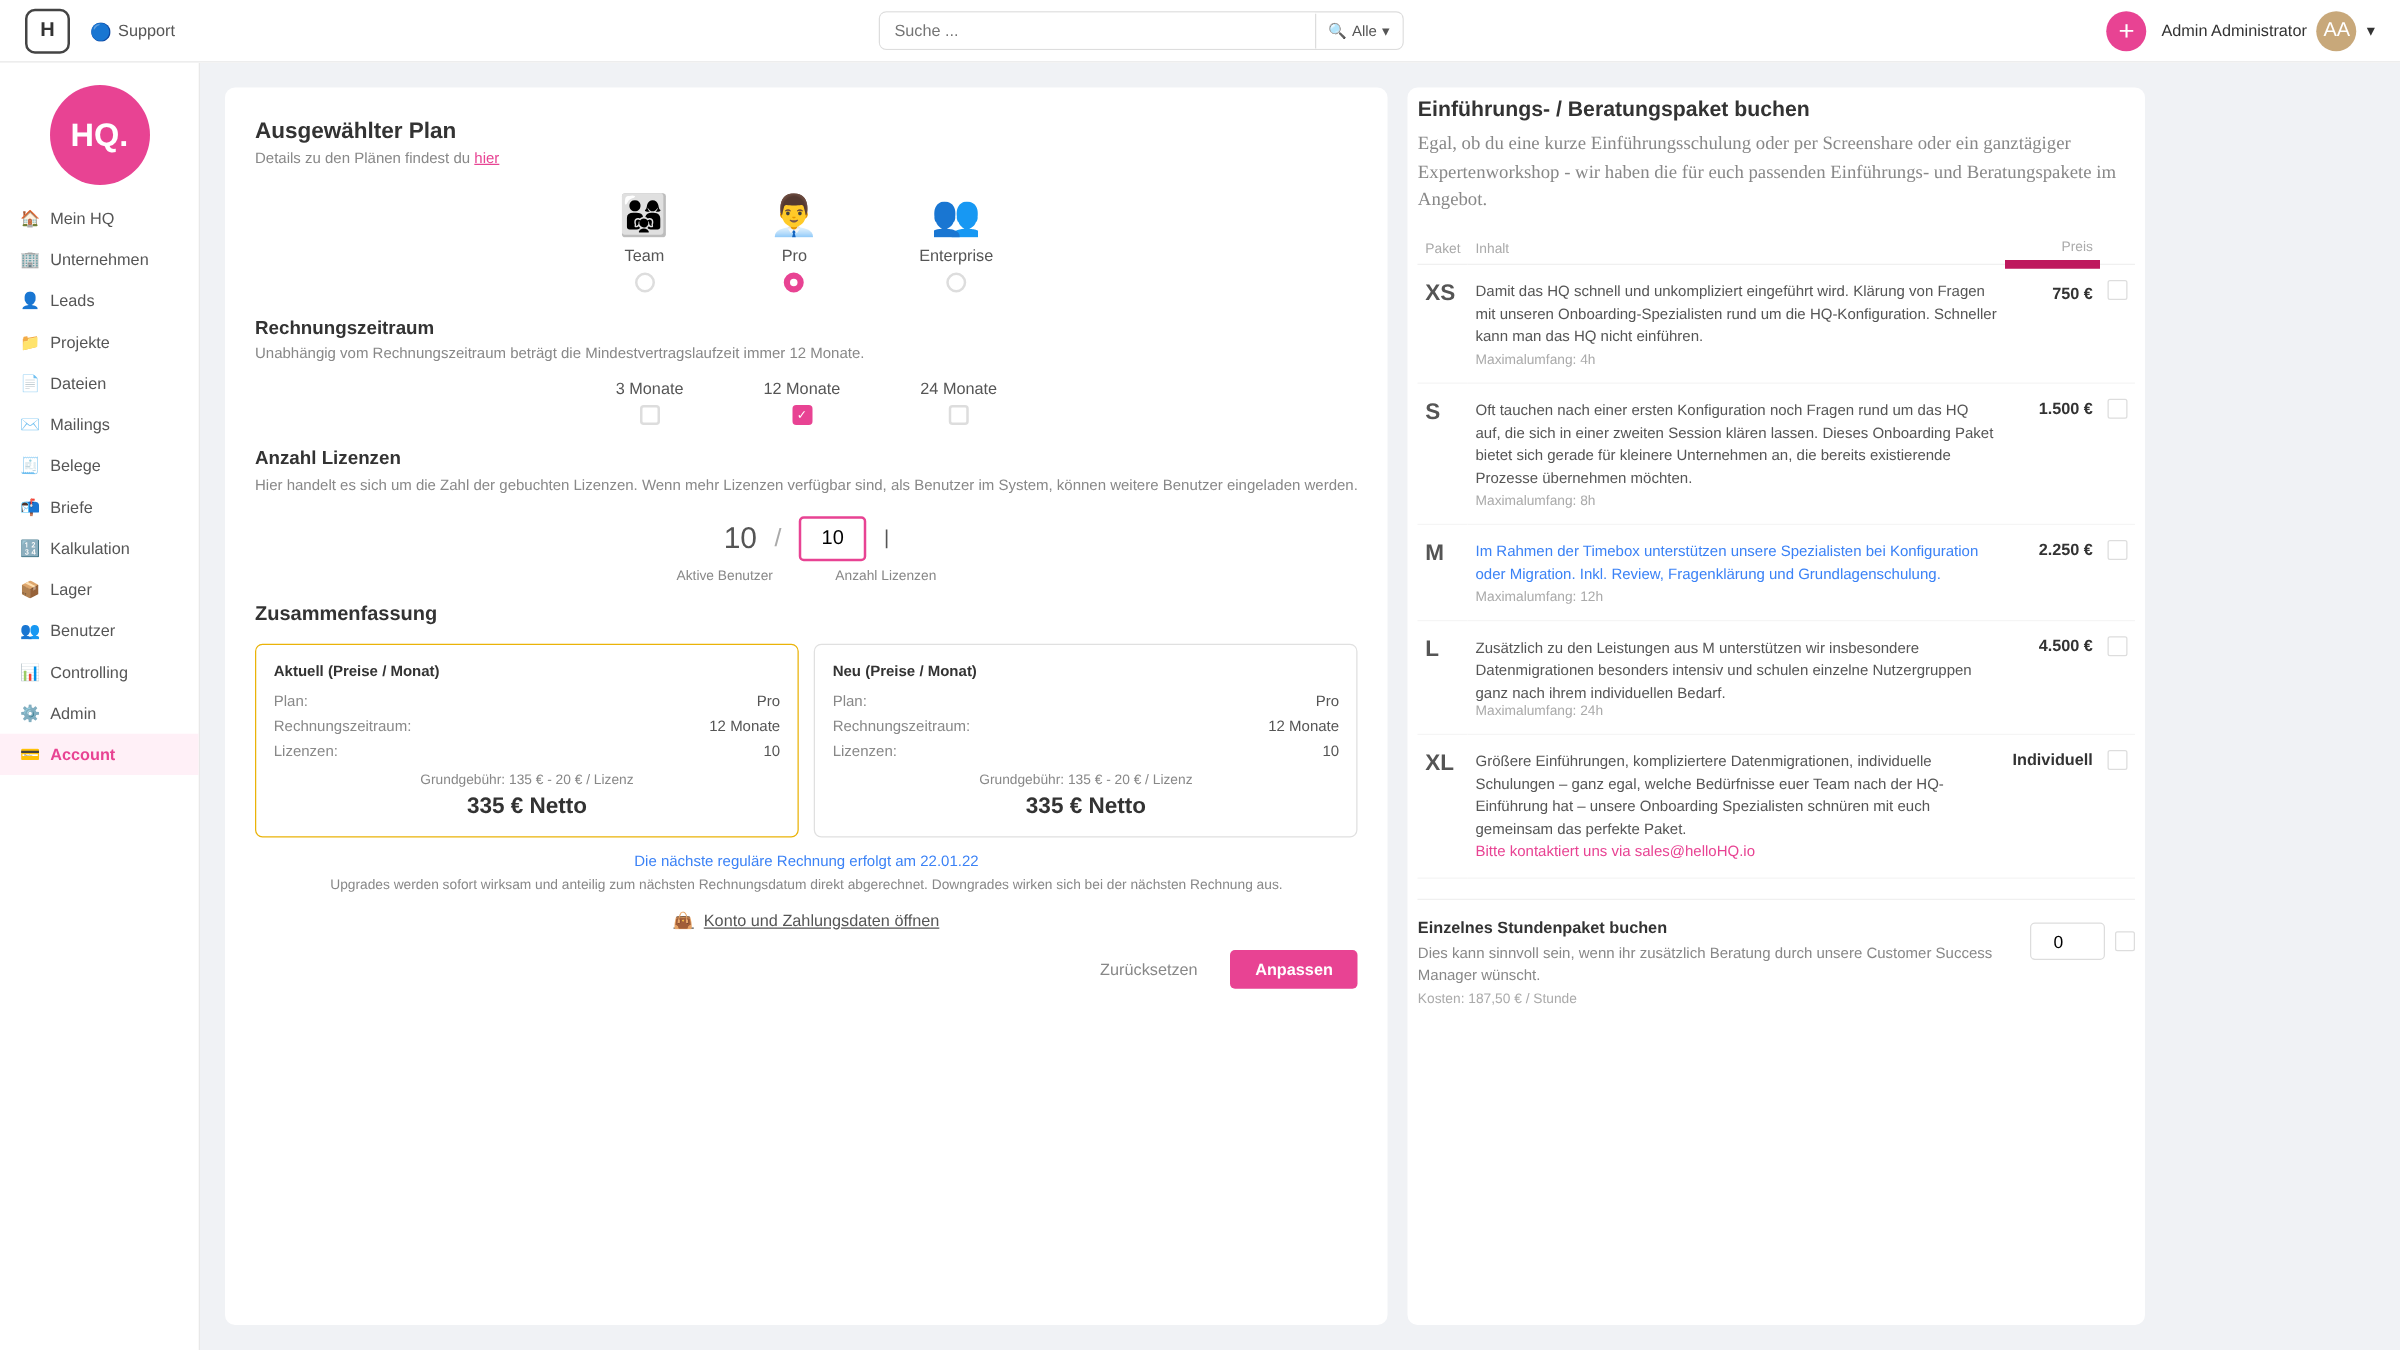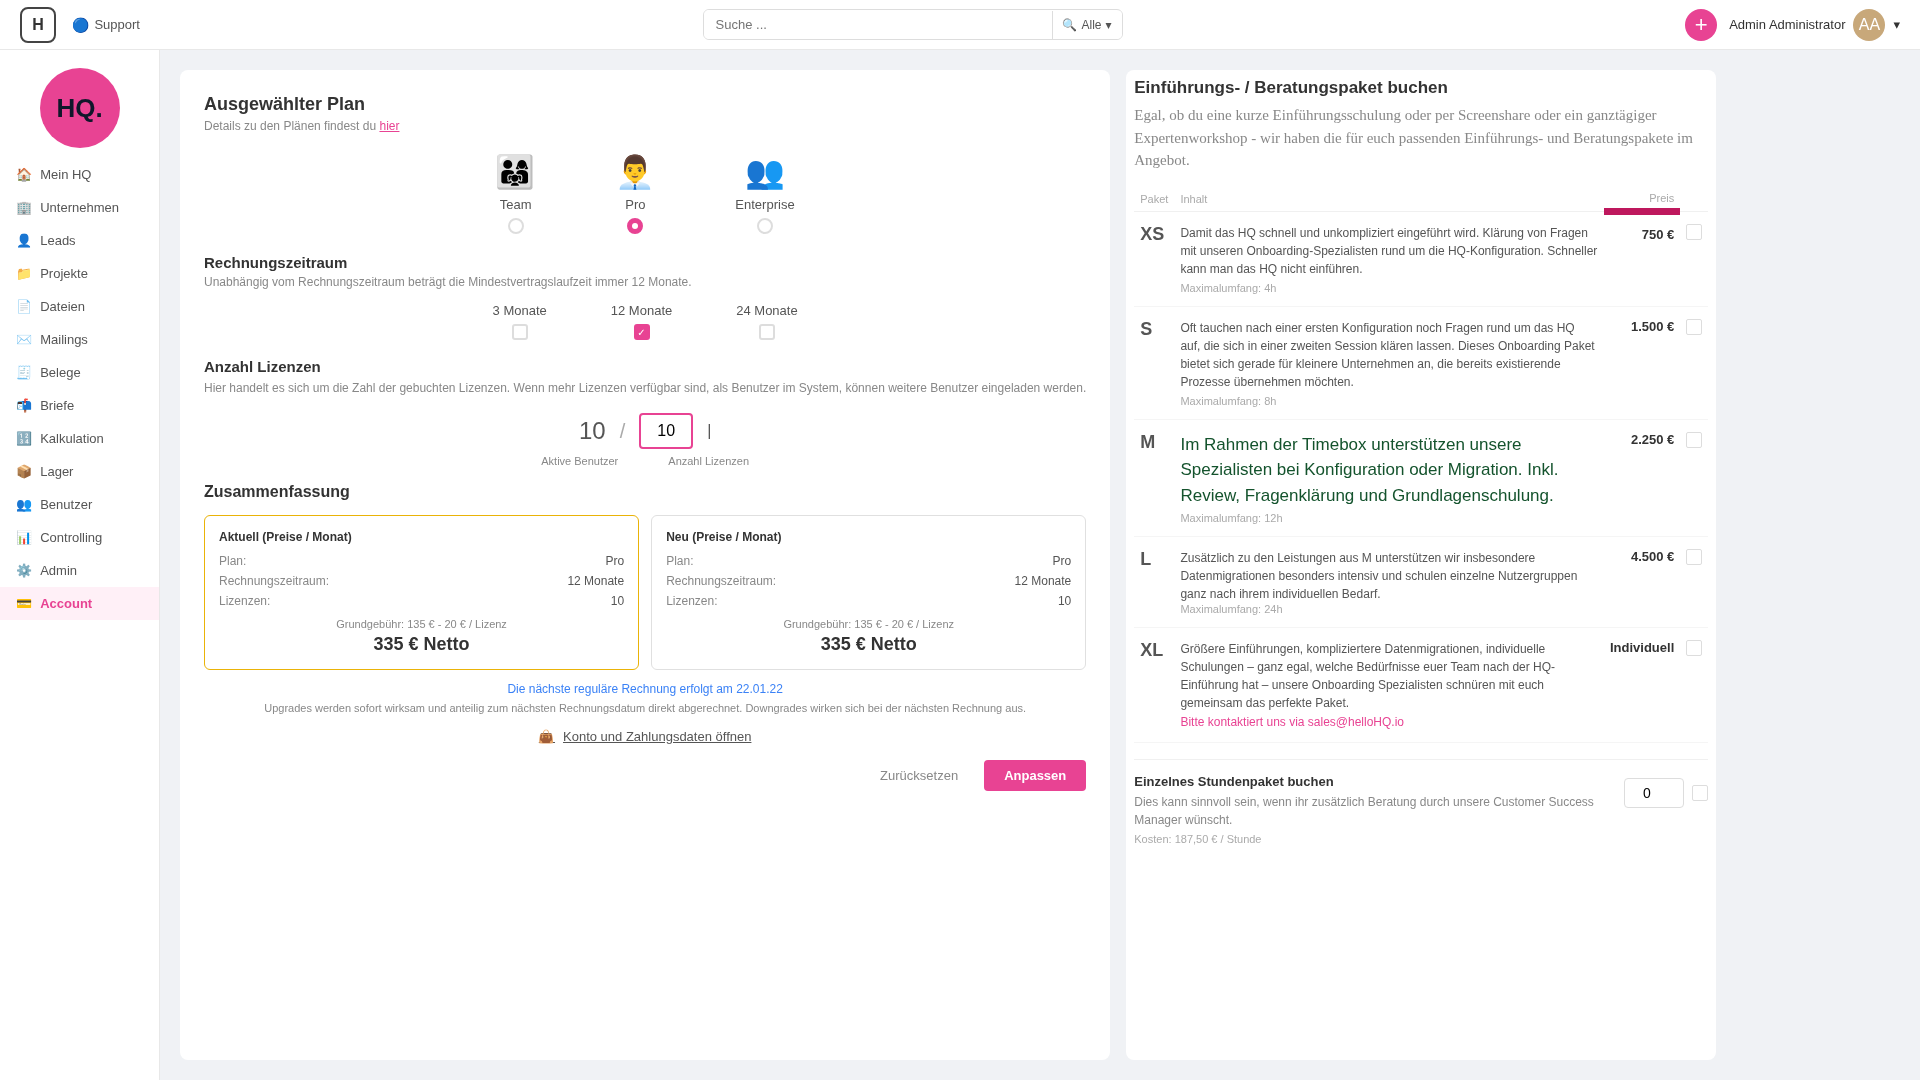--- a/index.html
+++ b/index.html
@@ -36,21 +36,21 @@
         <span style="font-size:16px;color:#fff;font-weight:400;">AA</span>
       </div>
       <span>▾</span>
     </div>
   </div>
 </div>
 
 <div style="position:fixed;top:50px;left:0;bottom:0;width:160px;background:#fff;border-right:1px solid #e8e8e8;display:flex;flex-direction:column;align-items:center;z-index:100;overflow-y:auto;">
   <div style="display:flex;align-items:center;justify-content:center;padding:18px 0 10px;width:100%;">
     <div style="width:80px;height:80px;background:#e84393;border-radius:50%;display:flex;align-items:center;justify-content:center;">
-      <span style="color:#0f172a;font-size:26px;font-weight:900;">HQ.</span>
+      <span style="color:#ffffff;font-size:26px;font-weight:900;">HQ.</span>
     </div>
   </div>
   <nav style="width:100%;">
     <div style="padding:9px 16px;display:flex;align-items:center;gap:8px;cursor:pointer;color:#555;font-size:13px;">
       <span>🏠</span>
       <span>Mein HQ</span>
     </div>
     <div style="padding:9px 16px;display:flex;align-items:center;gap:8px;cursor:pointer;color:#555;font-size:13px;">
       <span>🏢</span>
       <span>Unternehmen</span>
@@ -258,21 +258,21 @@
           <td></td>
           <td style="padding:12px 6px;vertical-align:top;font-size:13px;font-weight:600;color:#333;text-align:right;white-space:nowrap;">1.500 €</td>
           <td style="padding:12px 6px;vertical-align:top;text-align:right;">
             <div style="width:16px;height:16px;border:1px solid #ddd;border-radius:2px;cursor:pointer;"></div>
           </td>
         </tr>
 
         <tr style="border-bottom:1px solid #f5f5f5;">
           <td style="padding:12px 6px;vertical-align:top;font-size:18px;font-weight:700;color:#555;">M</td>
           <td style="padding:12px 6px;vertical-align:top;">
-            <div style="font-size:17px;color:#14532d;line-height:1.5;">Im Rahmen der Timebox unterstützen unsere Spezialisten bei Konfiguration oder Migration. Inkl. Review, Fragenklärung und Grundlagenschulung.</div>
+            <div style="font-size:12px;color:#3b82f6;line-height:1.5;">Im Rahmen der Timebox unterstützen unsere Spezialisten bei Konfiguration oder Migration. Inkl. Review, Fragenklärung und Grundlagenschulung.</div>
             <div style="font-size:11px;color:#aaa;margin-top:4px;">Maximalumfang: 12h</div>
           </td>
           <td></td>
           <td style="padding:12px 6px;vertical-align:top;font-size:13px;font-weight:600;color:#333;text-align:right;white-space:nowrap;">2.250 €</td>
           <td style="padding:12px 6px;vertical-align:top;text-align:right;">
             <div style="width:16px;height:16px;border:1px solid #ddd;border-radius:2px;cursor:pointer;"></div>
           </td>
         </tr>
 
         <tr style="border-bottom:1px solid #f5f5f5;">

